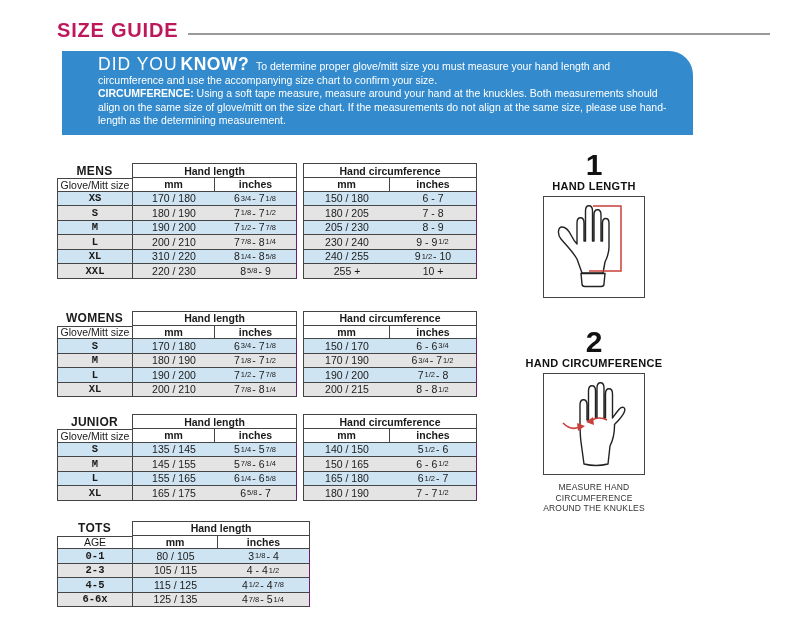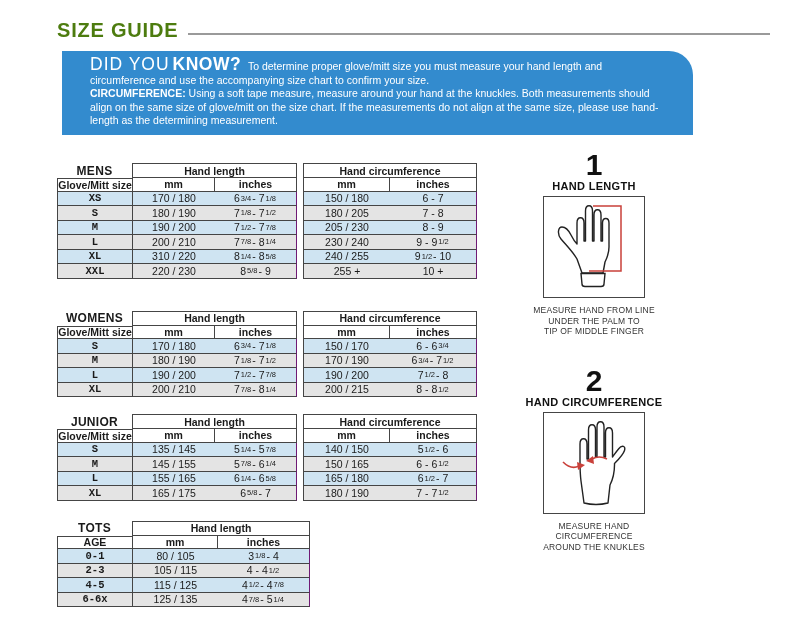--- a/index.html
+++ b/index.html
@@ -1,48 +1,48 @@
 <!DOCTYPE html>
 <html><head>
 <meta charset="utf-8">
 <style>
   * { margin:0; padding:0; box-sizing:border-box; }
   html,body { width:797px; height:635px; background:#fff; font-family:"Liberation Sans", sans-serif; }
   .page { padding:18px 27px 0 57px; position:relative; }
 
   
   .title-row { display:flex; align-items:center; height:24px; }
-  h1 { font-size:20px; font-weight:bold; color:#4d7c0f; letter-spacing:0.8px; white-space:nowrap; }
+  h1 { font-size:20px; font-weight:bold; color:#be185d; letter-spacing:0.8px; white-space:nowrap; }
   .title-rule { flex:1; height:2px; background:#9a9a9a; margin-left:10px; margin-top:8px; }
 
   
   .infobox { width:631px; margin-left:5px; margin-top:9px; background:#338bce; color:#fff;
              border-radius:0 24px 0 0; padding:7px 26px 7px 28px; min-height:84px; }
-  .infobox p { font-size:10.5px; line-height:13.5px; }
+  .infobox p { font-size:10.5px; line-height:13.5px;margin-left:8px; }
   .dyk-light { font-size:17.5px; font-weight:normal; letter-spacing:1px; }
   .dyk-bold  { font-size:17.5px; font-weight:bold; letter-spacing:0.5px; margin-right:4px; }
   .infobox b { font-weight:bold; }
 
   
   .main { display:flex; margin-top:16px; }
   .tables-col { width:420px;margin-top:12px; }
   .diagrams-col { margin-left:42px; width:150px; }
 
   
   .size-table { margin-bottom:0; }
   .tgrid { display:grid; grid-template-rows:15px 13.5px; grid-auto-rows:14.5px; }
   .t-wide   .tgrid { grid-template-columns:75px 83px 82px 6px 87px 87px; }
   .t-narrow .tgrid { grid-template-columns:75px 86px 92px; }
   .cell { display:flex; align-items:center; justify-content:center; font-size:10.5px; color:#1a1a1a; }
   .g-label { font-weight:bold; font-size:12px; letter-spacing:0.3px; }
   .g-head  { font-weight:bold; border:1px solid #454545; }
   .t-wide .span2a { grid-column:2/4; }
   .t-wide .span2b { grid-column:5/7; }
   .t-narrow .span2a { grid-column:2/4; }
-  .s-label { font-weight:bold; border-left:1px solid #454545; border-top:1px solid #454545; border-bottom:1px solid #454545; }
+  .s-label { font-weight:normal; border-left:1px solid #454545; border-top:1px solid #454545; border-bottom:1px solid #454545; }
   .sub { font-weight:bold; border-bottom:1px solid #454545; }
   .sub.divider { border-left:1px solid #454545; border-right:1px solid #454545; }
   .sub.subin   { border-right:1px solid #454545; }
   .c-size { font-weight:bold; border-left:1px solid #454545; border-bottom:1px solid #454545;font-family:Liberation Mono, monospace; }
   .c-mm   { border-left:1px solid #454545; border-bottom:1px solid #454545; }
   .c-in   { border-right:1px solid #701a75; border-bottom:1px solid #454545; }
   .alt-blue { background:#cfe4f2; }
   .alt-gray { background:#e4e4e4; }
   .fr { font-size:7.5px; padding:0 1px; }
   .tbl-gap-1 { height:32px; } .tbl-gap-2 { height:17px; } .tbl-gap-3 { height:20px; }
@@ -240,23 +240,20 @@
           <svg viewBox="0 0 100 100" width="100" height="100">
             <path d="M38,76 L33,62 C29,55 22,48 17,42 C13,37 14,30 18,30 C22,30 25,34 27,38 C29,42 31,45 33,47
                      L33,26 C33,19 40,19 40,26 L40,44 L41.5,44
                      L41.5,14 C41.5,7 48.5,7 48.5,14 L48.5,44 L50,44
                      L50,18 C50,11 57,11 57,18 L57,44 L58.5,44
                      L58.5,26 C58.5,20 65,20 65,26 L65,50 C65,56 63,61 61,65 L59,76 Z" fill="#ffffff" stroke="#222222" stroke-width="1.4" stroke-linejoin="round"></path>
             <path d="M37,76.5 L61,76.5 L60,87 Q60,89.5 57,89.5 L41,89.5 Q38,89.5 38,87 Z" fill="#ffffff" stroke="#222222" stroke-width="1.4"></path>
             <path d="M49,9 L77,9 L77,74 L45,74" fill="none" stroke="#c9403a" stroke-width="1.5"></path>
           </svg>
         </div>
-        <div class="dcaption">MEASURE HAND FROM LINE
-UNDER THE PALM TO
-TIP OF MIDDLE FINGER</div>
       </div>
 
       <div class="diagram">
         <div class="dnum">2</div>
         <div class="dtitle">HAND CIRCUMFERENCE</div>
         <div class="dbox">
           <svg viewBox="0 0 100 100" width="100" height="100">
             <path d="M40,90 L37,68 C36,60 36,54 36,48 L36,31 C36,24 43,24 43,31 L43,46 L44.5,46
                      L44.5,17 C44.5,10 51.5,10 51.5,17 L51.5,44 L53,44
                      L53,14 C53,7 60,7 60,14 L60,44 L61.5,44

